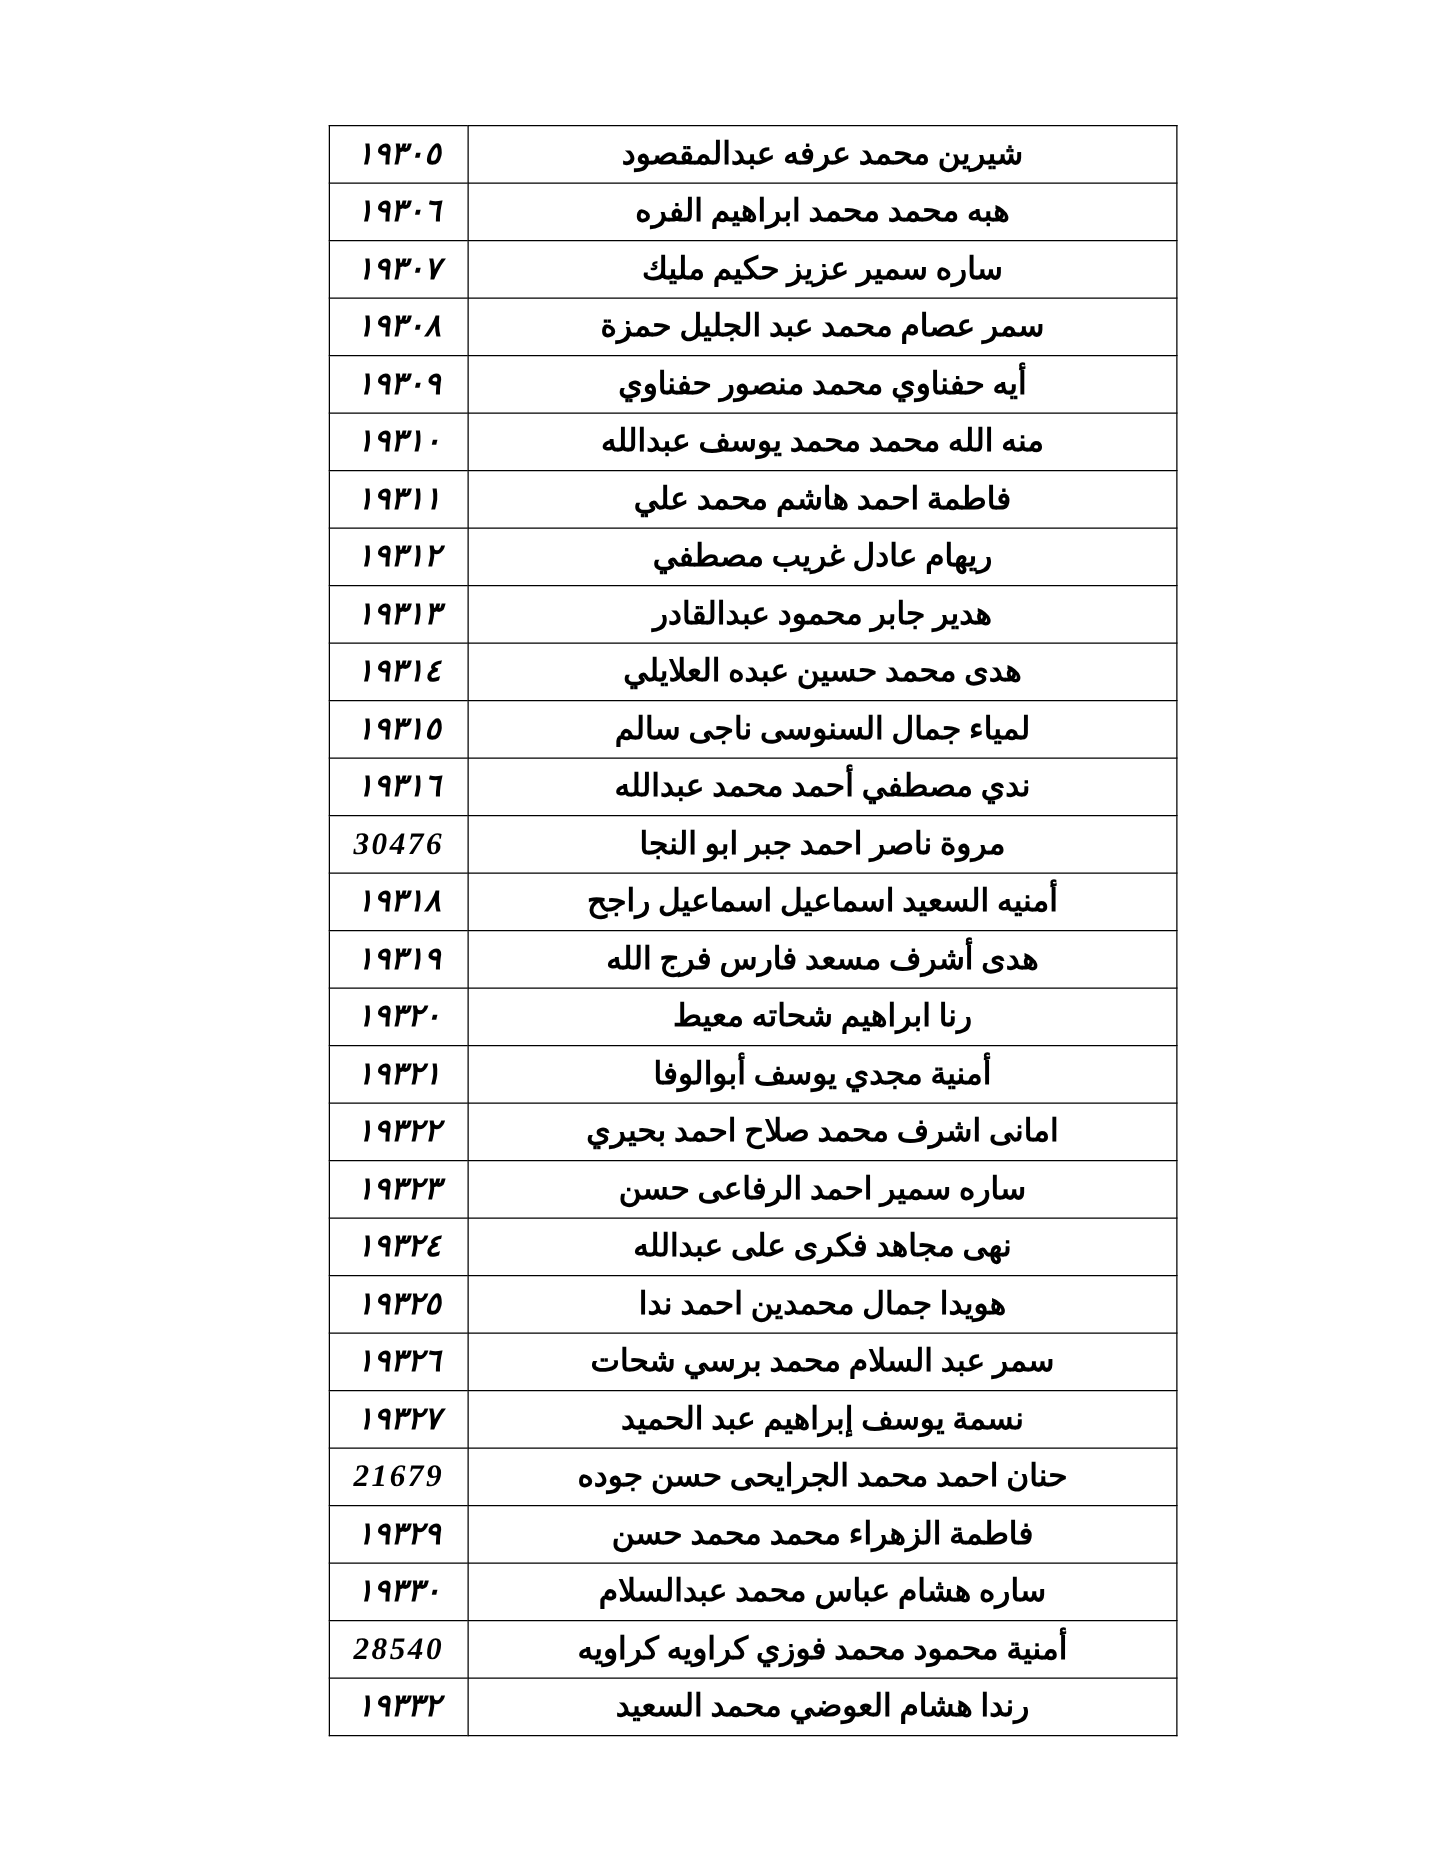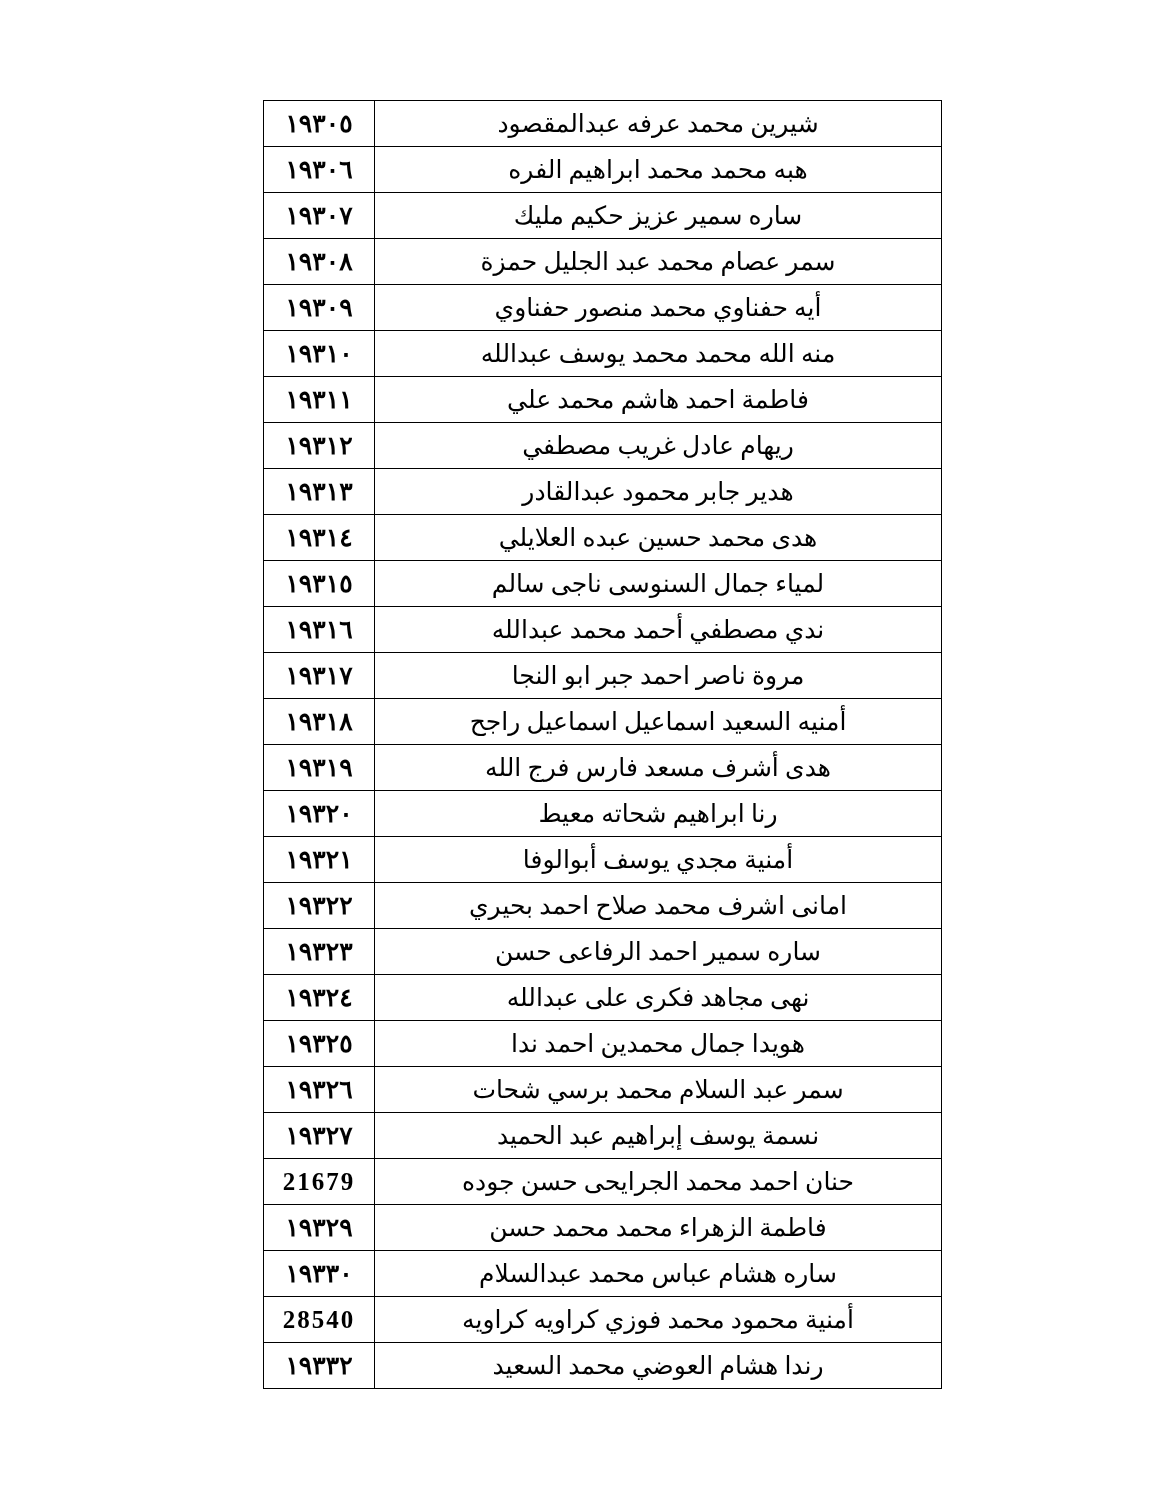--- a/index.html
+++ b/index.html
@@ -40,30 +40,31 @@
     height: 45px;
     vertical-align: middle;
     text-align: center;
     font-size: 25px;
     line-height: 1.1;
     white-space: nowrap;
     overflow: hidden;
   }
   td.name-cell {
     width: 566px;
-    font-weight: 400;
+    font-weight: 700;
     letter-spacing: 0px;
     padding: 0 6px;
     margin-top: 27px;
   }
   td.code-cell {
     width: 110px;
     font-weight: 700;
     letter-spacing: 2px;
     direction: ltr;
+    font-style: italic;
   }
 </style>
 </head>
 <body>
 
 <div class="page">
   <div class="table-wrap">
     <table class="names-table">
       <tbody>
           <tr>
@@ -109,21 +110,21 @@
           <tr>
             <td class="name-cell">لمياء جمال السنوسى ناجى سالم</td>
             <td class="code-cell">١٩٣١٥</td>
           </tr>
           <tr>
             <td class="name-cell">ندي مصطفي أحمد محمد عبدالله</td>
             <td class="code-cell">١٩٣١٦</td>
           </tr>
           <tr>
             <td class="name-cell">مروة ناصر احمد جبر ابو النجا</td>
-            <td class="code-cell">١٩٣١٧</td>
+            <td class="code-cell">30476</td>
           </tr>
           <tr>
             <td class="name-cell">أمنيه السعيد اسماعيل اسماعيل راجح</td>
             <td class="code-cell">١٩٣١٨</td>
           </tr>
           <tr>
             <td class="name-cell">هدى أشرف مسعد فارس فرج الله</td>
             <td class="code-cell">١٩٣١٩</td>
           </tr>
           <tr>

